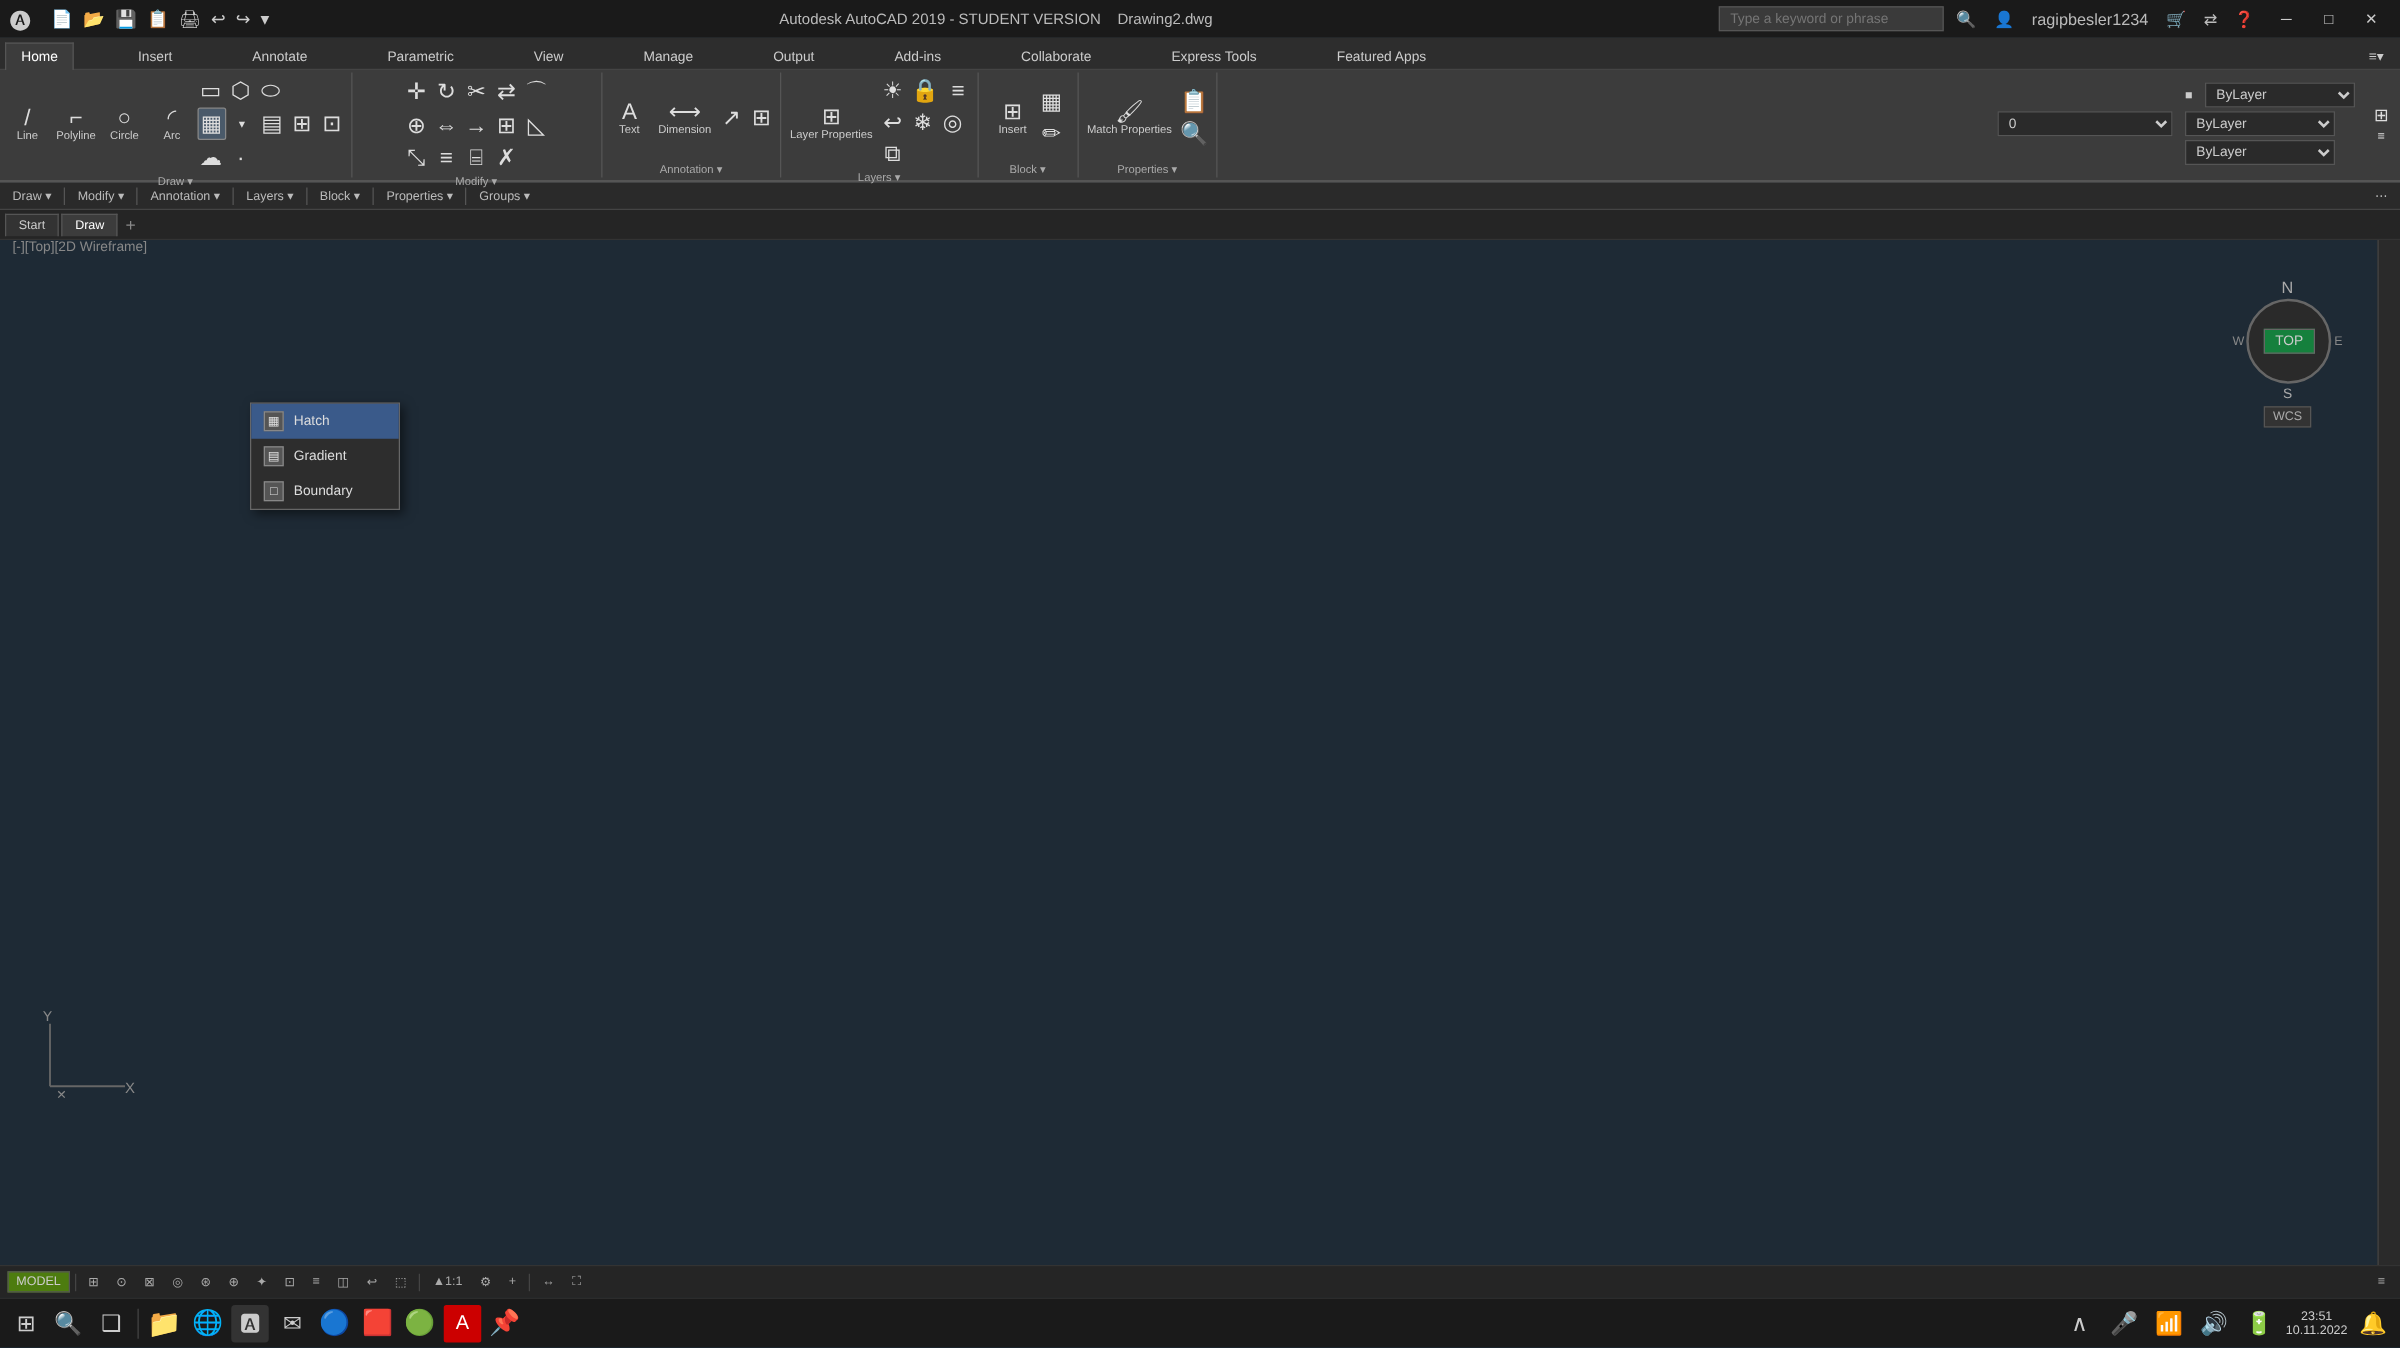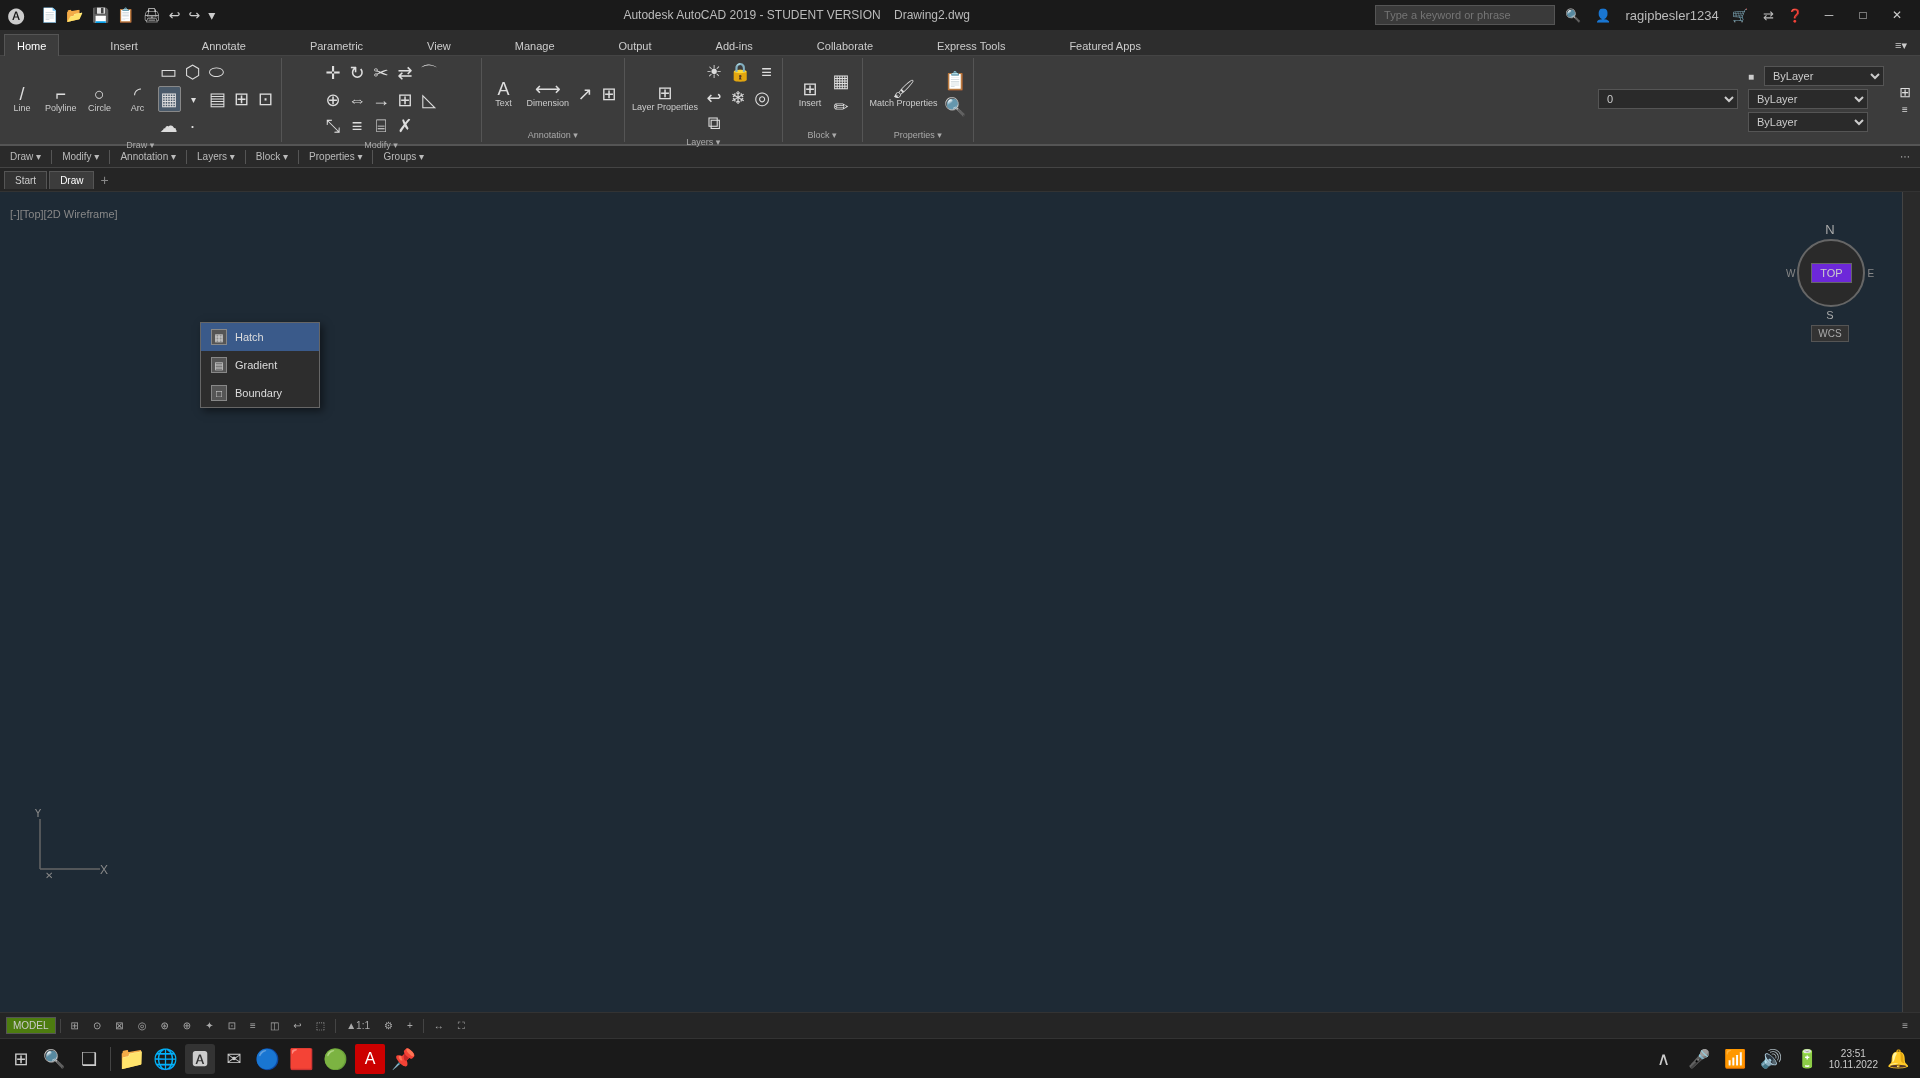--- a/index.html
+++ b/index.html
@@ -177,21 +177,21 @@
     
     #canvas-area {
       background: #1e2a35;
       position: relative;
       flex: 1;
       height: calc(1078px - 30px - 26px - 90px - 22px - 24px - 30px - 36px);
       overflow: hidden;
     }
     #canvas-label {
       position: absolute;
-      top: 16px;
+      top: 0;
       left: 10px;
       font-size: 11px;
       color: #888;
     }
 
     
     #compass {
       position: absolute;
       top: 30px;
       right: 50px;
@@ -205,21 +205,21 @@
     .compass-circle {
       width: 68px;
       height: 68px;
       border-radius: 50%;
       border: 2px solid #666;
       background: #2a2a2a;
       position: relative;
       display: flex; align-items: center; justify-content: center;
     }
     .compass-top-btn {
-      background: #6d28d9;
+      background: #15803d;
       border: 1px solid #666;
       color: #ccc;
       font-size: 11px;
       padding: 3px 8px;
       cursor: pointer;
       margin: 2px 0;
     }
     .compass-s { color: #aaa; font-size: 11px; margin-top: 2px; }
     .compass-w, .compass-e { color: #888; font-size: 10px; }
     .compass-wcs {

